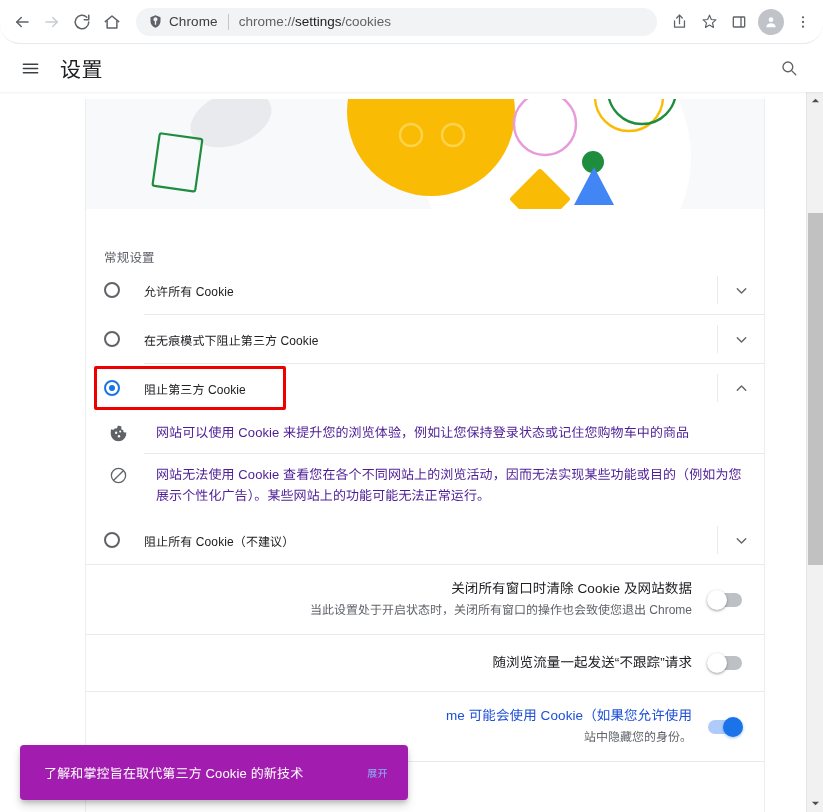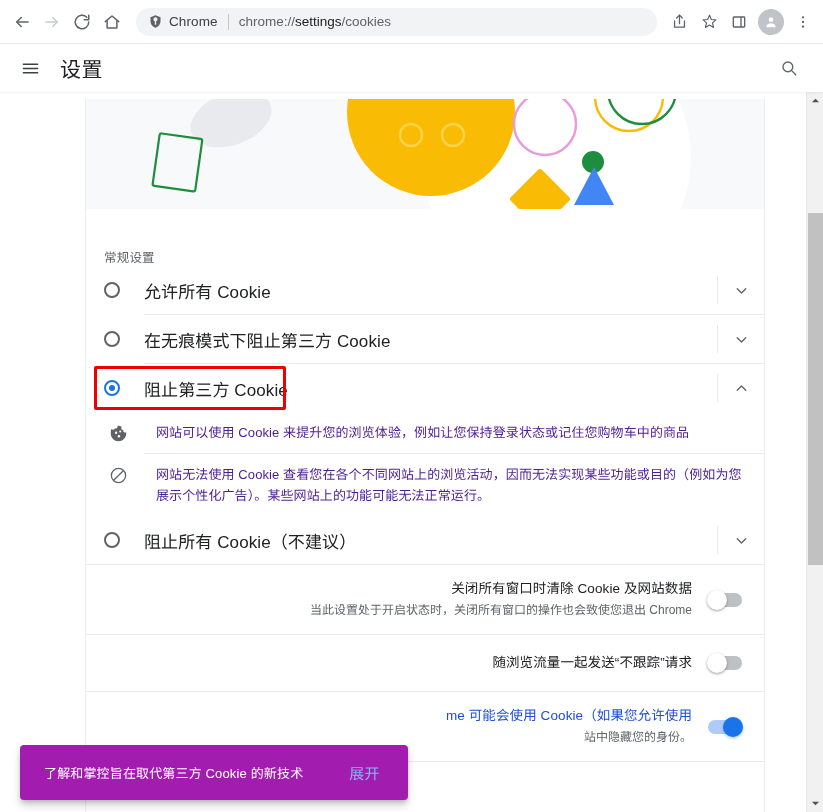--- a/index.html
+++ b/index.html
@@ -12,20 +12,21 @@
     -webkit-font-smoothing: antialiased;
   }
 
   
   .browser-bar {
     position: absolute; top: 0; left: 0;
     width: 823px; height: 44px;
     background: #ffffff;
     display: flex; align-items: center;
     border-bottom: 1px solid #e8eaed;
+    border-radius: 20px;
   }
   .nav-btn {
     width: 28px; height: 28px;
     display: flex; align-items: center; justify-content: center;
     border-radius: 50%;
     flex: 0 0 auto;
     color: #5f6368;
   }
   .nav-btn.disabled { color: #c8ccd0; }
   .nav-group { display: flex; align-items: center; gap: 2px; margin-left: 8px; }
@@ -135,21 +136,21 @@
     position: relative;
   }
   .radio-mark.checked { border-color: #1a73e8; }
   .radio-mark.checked::after {
     content: ""; position: absolute;
     top: 3px; left: 3px; width: 6px; height: 6px;
     border-radius: 50%; background: #1a73e8;
   }
   .radio-label {
     margin-left: 24px;
-    font-size: 17px; color: #202124; letter-spacing: .1px;
+    font-size: 12px; color: #202124; letter-spacing: .1px;
   }
   .row-right {
     margin-left: auto;
     display: flex; align-items: center;
     align-self: stretch;
   }
   .vert-rule { width: 1px; background: #e8eaed; height: 28px; align-self: center; }
   .chevron-btn {
     width: 46px; height: 100%;
     display: flex; align-items: center; justify-content: center;
@@ -238,22 +239,22 @@
     border-radius: 4px;
     display: flex; align-items: center;
     box-shadow: 0 3px 5px -1px rgba(0,0,0,.2), 0 6px 10px rgba(0,0,0,.14);
     z-index: 30;
   }
   .toast-msg {
     font-size: 13px; color: #ffffff;
     margin-left: 24px; letter-spacing: .15px;
   }
   .toast-action {
-    margin-left: auto; margin-right: 28px;
-    font-size: 15px; color: #8ab4f8; letter-spacing: .4px;
+    margin-left: auto; margin-right: 20px;
+    font-size: 10px; color: #8ab4f8; letter-spacing: .4px;
   }
 </style>
 </head>
 <body>
 
 <div class="browser-bar">
   <div class="nav-group">
     <div class="nav-btn">
       <svg width="18" height="18" viewBox="0 0 24 24" fill="none" stroke="currentColor" stroke-width="2" stroke-linecap="round" stroke-linejoin="round">
         <line x1="20" y1="12" x2="5" y2="12"></line>

